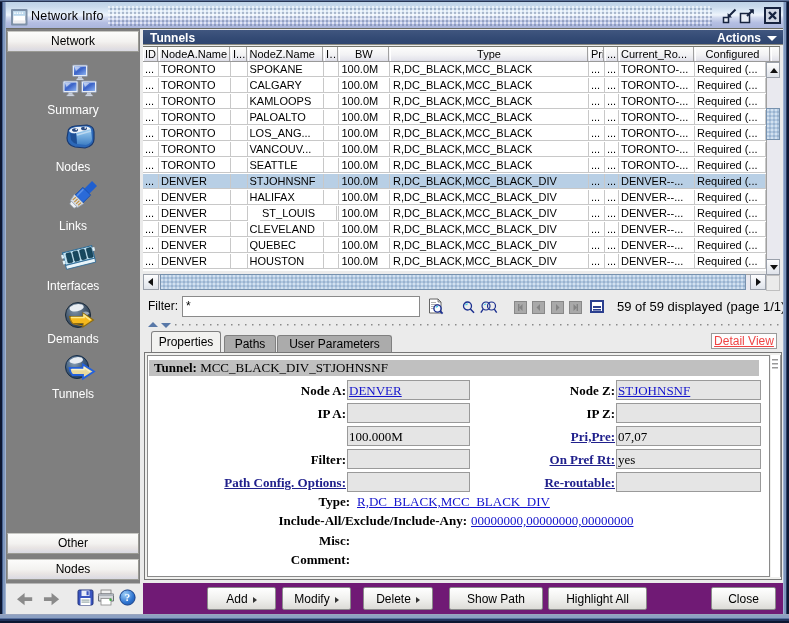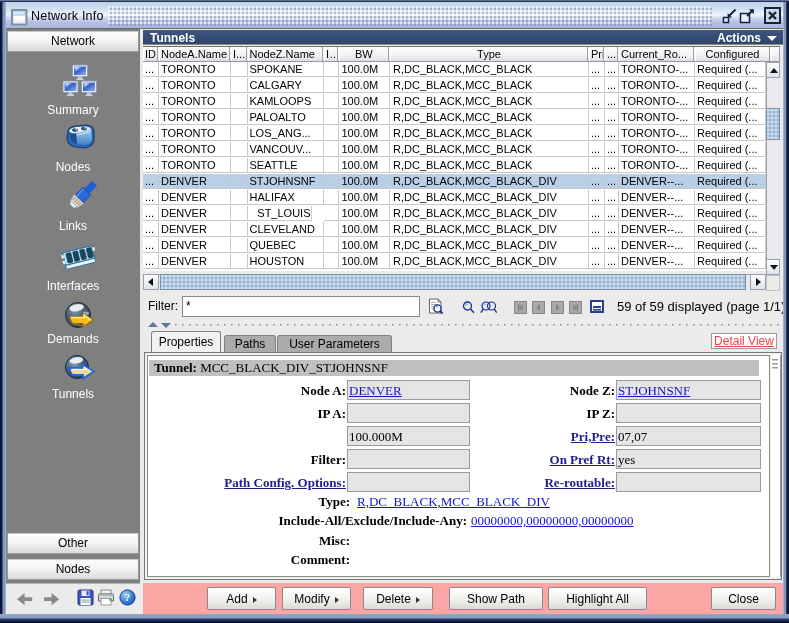--- a/index.html
+++ b/index.html
@@ -64,21 +64,21 @@
 #proppanel{left:1px;top:323px;width:638px;height:228px;background:#f0f0ee;border:1px solid #777;z-index:2;}
 #propinner{position:absolute;left:2px;top:2px;width:623px;height:222px;background:#fff;border:1px solid #8a8a8a;font-family:"Liberation Serif",serif;}
 #propstrip{position:absolute;left:626px;top:2px;width:10px;height:222px;background:#fff;border-right:1px solid #999;}
 #tunnelbar{position:absolute;left:1px;top:4px;width:610px;height:16px;background:#c0c0c0;font-size:13px;line-height:16px;padding-left:5px;color:#000;}
 .plabel{position:absolute;font-size:13px;font-weight:bold;color:#000;text-align:right;white-space:nowrap;}
 .plink{color:#20208c;text-decoration:underline;}
 .vlink{color:#1414cc;text-decoration:underline;}
 .pfield{position:absolute;height:20px;background:#e5e5e5;border:1px solid #9a9a9a;font-size:13px;line-height:19px;padding-left:1px;white-space:nowrap;overflow:hidden;}
 .ptext{position:absolute;font-size:13px;color:#000;white-space:nowrap;}
 
-#btnbar{left:0;top:554px;width:640px;height:31px;background:#fca5a5;}
+#btnbar{left:0;top:554px;width:640px;height:31px;background:#701a75;}
 .btn{position:absolute;top:3.5px;height:23.5px;background:linear-gradient(180deg,#ffffff,#f1f1ef 50%,#dcdbd7);border:1px solid #8a8a8a;border-radius:2px;text-align:center;font-size:12px;line-height:22px;color:#000;}
 .mtri{display:inline-block;width:0;height:0;border-left:4px solid #333;border-top:3px solid transparent;border-bottom:3px solid transparent;margin-left:5px;}
 svg{position:absolute;overflow:visible;}
 </style></head><body>
 <div id="win">
 <div class="abs" id="brd-top"></div>
 <div class="abs" id="titlebar">
  <div class="abs" id="bumps"></div>
  <svg class="abs" style="left:9px;top:7px;" width="17" height="17" viewBox="0 0 17 17">
    <rect x="0" y="0" width="16.5" height="16.5" rx="1" fill="#7d90a8"></rect>
@@ -396,21 +396,21 @@
             <div class="tc" style="left:390px;width:199px;padding-left:3px;">R,DC_BLACK,MCC_BLACK_DIV</div>
             <div class="tc" style="left:589px;width:16px;padding-left:2px;">...</div>
             <div class="tc" style="left:605px;width:14px;padding-left:2px;">...</div>
             <div class="tc" style="left:619px;width:76px;padding-left:2px;">DENVER--...</div>
             <div class="tc" style="left:695px;width:71px;padding-left:2px;">Required (...</div>
           </div>
 <div class="tr" style="top:144px;">
             <div class="tc" style="left:143px;width:16px;padding-left:2px;">...</div>
             <div class="tc" style="left:159px;width:72px;padding-left:2px;">DENVER</div>
             <div class="tc" style="left:231px;width:16.5px;padding-left:2px;"></div>
-            <div class="tc" style="left:235px;width:76.5px;padding-left:2px;text-align:right;">ST_LOUIS</div>
+            <div class="tc" style="left:260px;width:76.5px;padding-left:2px;">ST_LOUIS</div>
             <div class="tc" style="left:324px;width:14.5px;padding-left:2px;"></div>
             <div class="tc" style="left:338.5px;width:51.5px;padding-left:3px;">100.0M</div>
             <div class="tc" style="left:390px;width:199px;padding-left:3px;">R,DC_BLACK,MCC_BLACK_DIV</div>
             <div class="tc" style="left:589px;width:16px;padding-left:2px;">...</div>
             <div class="tc" style="left:605px;width:14px;padding-left:2px;">...</div>
             <div class="tc" style="left:619px;width:76px;padding-left:2px;">DENVER--...</div>
             <div class="tc" style="left:695px;width:71px;padding-left:2px;">Required (...</div>
           </div>
 <div class="tr" style="top:160px;">
             <div class="tc" style="left:143px;width:16px;padding-left:2px;">...</div>

